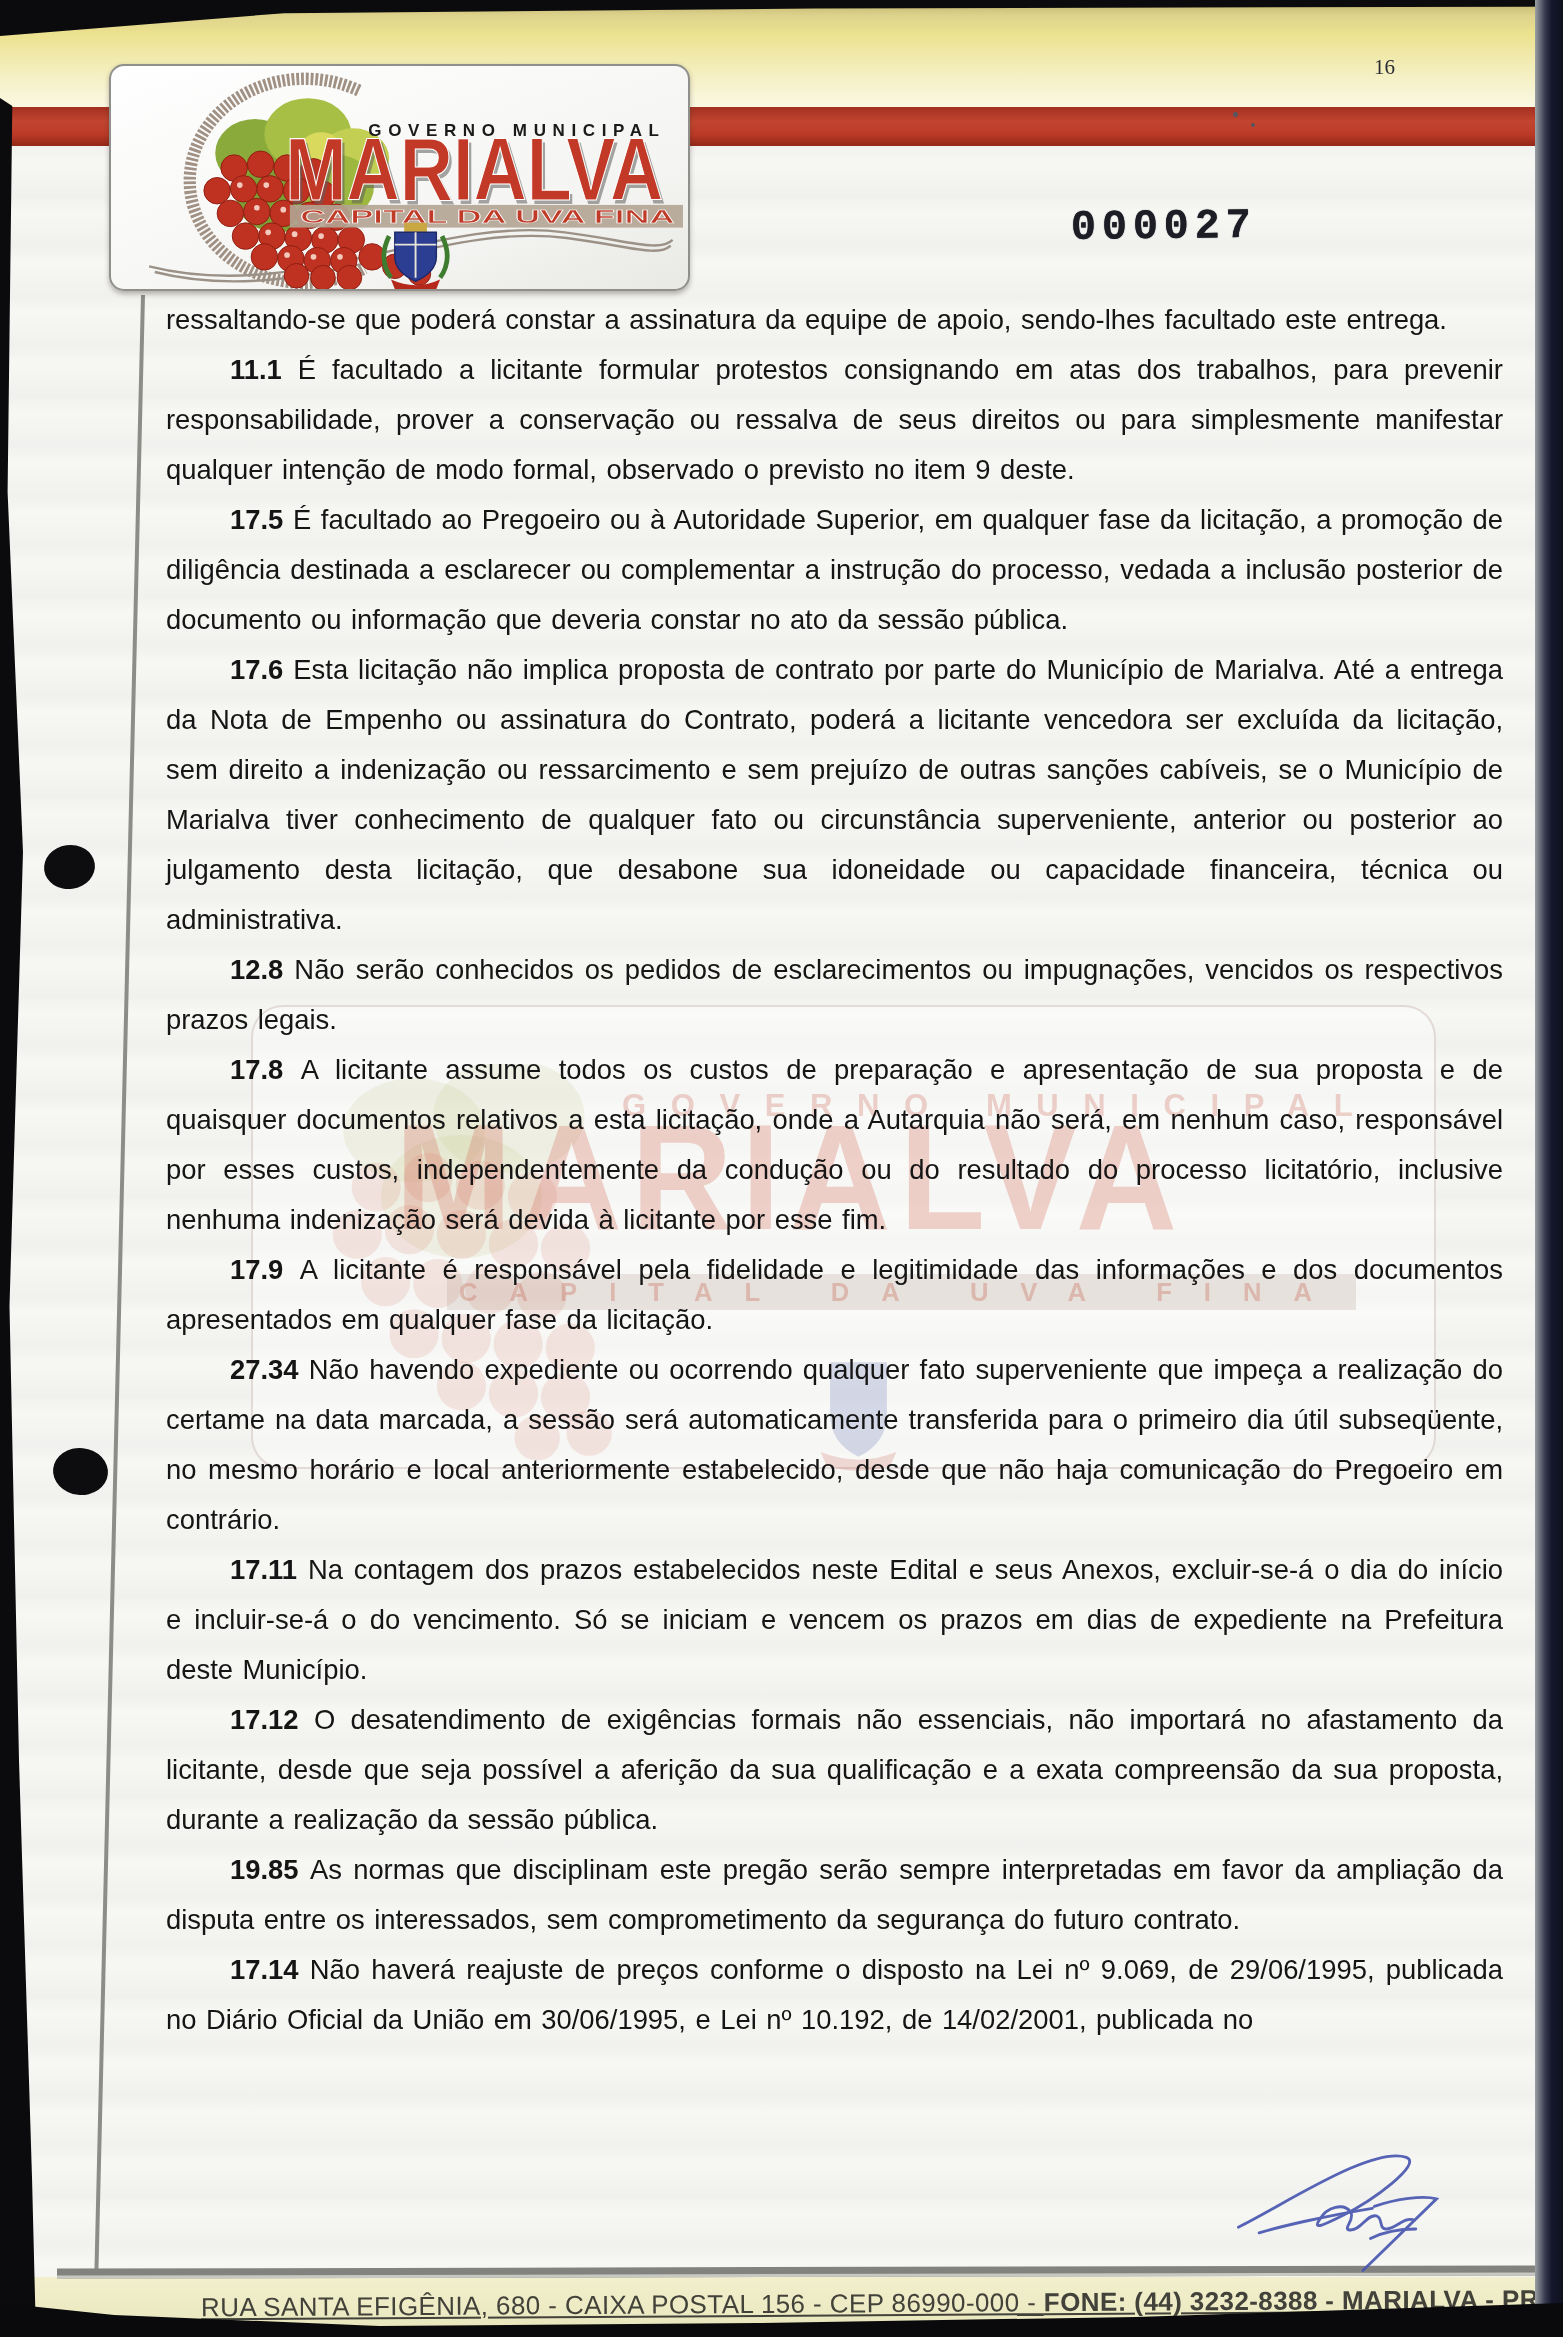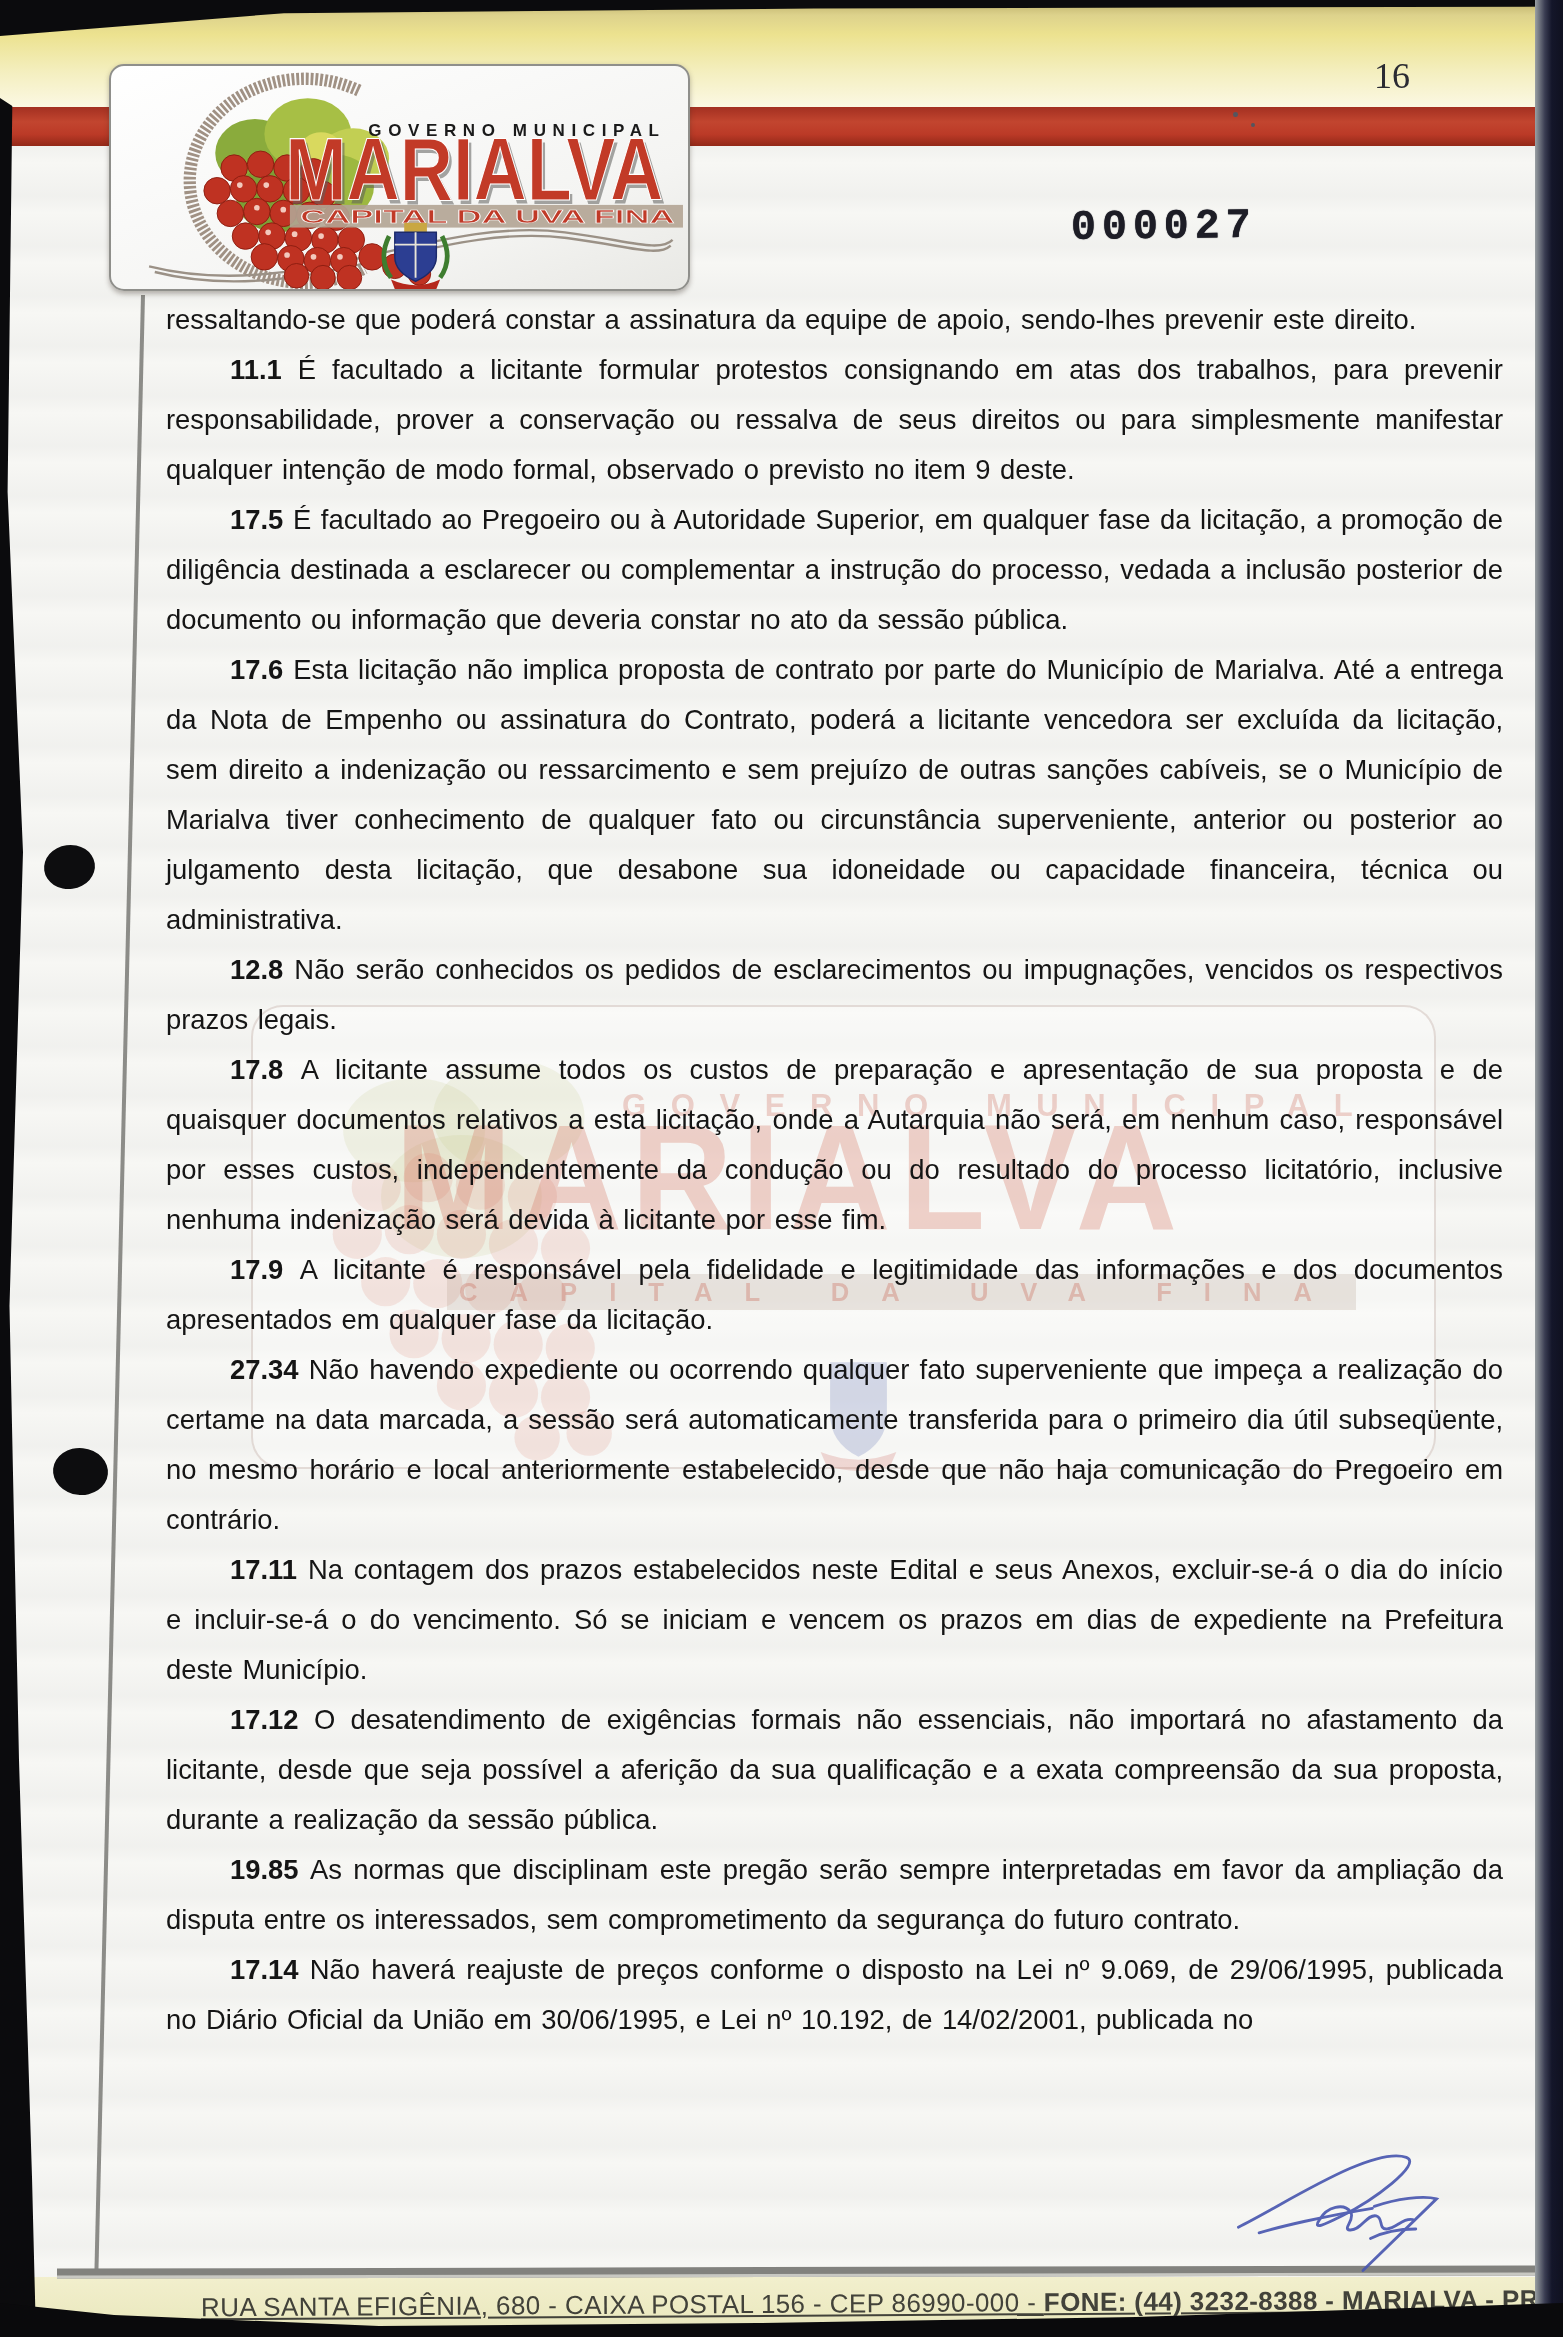--- a/index.html
+++ b/index.html
@@ -61,21 +61,21 @@
   .hole-dot{
     position:absolute;background:#0d0d0f;border-radius:50%;z-index:5;
   }
   .dot1{left:44px;top:845px;width:51px;height:44px;transform:rotate(-8deg);}
   .dot2{left:53px;top:1448px;width:55px;height:47px;transform:rotate(6deg);}
   .speck{position:absolute;background:#55555e;border-radius:50%;z-index:3;}
 
   
   .page-number{
     position:absolute;left:1374px;top:55px;
-    font-family:"Liberation Serif",serif;font-size:36px;color:#2b2b33;
+    font-family:"Liberation Serif",serif;font-size:21px;color:#2b2b33;
     z-index:3;
   }
   .stamp-number{
     position:absolute;left:1071px;top:203px;
     font-family:"Liberation Mono",monospace;font-weight:bold;
     font-size:42px;letter-spacing:5.7px;color:#1d1d26;
     transform:rotate(-0.6deg);
     text-shadow:0 0 0.9px #1d1d26;
     z-index:3;
   }
@@ -274,21 +274,21 @@
       <path d="M300 176 h44 v26 q0 16 -22 26 q-22 -10 -22 -26 z" fill="#2c3e92" stroke="#1c2a6b" stroke-width="1.5"></path>
       <path d="M300 189 h44 M322 176 v48" stroke="#e8e4d8" stroke-width="2" fill="none"></path>
       <path d="M294 180 q-12 24 2 44" stroke="#3e7d2f" stroke-width="5" fill="none"></path>
       <path d="M350 180 q12 24 -2 44" stroke="#3e7d2f" stroke-width="5" fill="none"></path>
       <path d="M296 226 q26 12 52 0 l-4 10 q-22 9 -44 0 z" fill="#b5281c"></path>
     </g>
   </svg>
 </div>
 
 <div class="doc-text">
-    <p class="no-indent">ressaltando-se que poderá constar a assinatura da equipe de apoio, sendo-lhes prevenir este direito.</p>
+    <p class="no-indent">ressaltando-se que poderá constar a assinatura da equipe de apoio, sendo-lhes facultado este entrega.</p>
     <p><b>11.1 </b>É facultado a licitante formular protestos consignando em atas dos trabalhos, para prevenir responsabilidade, prover a conservação ou ressalva de seus direitos ou para simplesmente manifestar qualquer intenção de modo formal, observado o previsto no item 9 deste.</p>
     <p><b>17.5 </b>É facultado ao Pregoeiro ou à Autoridade Superior, em qualquer fase da licitação, a promoção de diligência destinada a esclarecer ou complementar a instrução do processo, vedada a inclusão posterior de documento ou informação que deveria constar no ato da sessão pública.</p>
     <p><b>17.6 </b>Esta licitação não implica proposta de contrato por parte do Município de Marialva. Até a entrega da Nota de Empenho ou assinatura do Contrato, poderá a licitante vencedora ser excluída da licitação, sem direito a indenização ou ressarcimento e sem prejuízo de outras sanções cabíveis, se o Município de Marialva tiver conhecimento de qualquer fato ou circunstância superveniente, anterior ou posterior ao julgamento desta licitação, que desabone sua idoneidade ou capacidade financeira, técnica ou administrativa.</p>
     <p><b>12.8 </b>Não serão conhecidos os pedidos de esclarecimentos ou impugnações, vencidos os respectivos prazos legais.</p>
     <p><b>17.8 </b>A licitante assume todos os custos de preparação e apresentação de sua proposta e de quaisquer documentos relativos a esta licitação, onde a Autarquia não será, em nenhum caso, responsável por esses custos, independentemente da condução ou do resultado do processo licitatório, inclusive nenhuma indenização será devida à licitante por esse fim.</p>
     <p><b>17.9 </b>A licitante é responsável pela fidelidade e legitimidade das informações e dos documentos apresentados em qualquer fase da licitação.</p>
     <p><b>27.34 </b>Não havendo expediente ou ocorrendo qualquer fato superveniente que impeça a realização do certame na data marcada, a sessão será automaticamente transferida para o primeiro dia útil subseqüente, no mesmo horário e local anteriormente estabelecido, desde que não haja comunicação do Pregoeiro em contrário.</p>
     <p><b>17.11 </b>Na contagem dos prazos estabelecidos neste Edital e seus Anexos, excluir-se-á o dia do início e incluir-se-á o do vencimento. Só se iniciam e vencem os prazos em dias de expediente na Prefeitura deste Município.</p>
     <p><b>17.12 </b>O desatendimento de exigências formais não essenciais, não importará no afastamento da licitante, desde que seja possível a aferição da sua qualificação e a exata compreensão da sua proposta, durante a realização da sessão pública.</p>
     <p><b>19.85 </b>As normas que disciplinam este pregão serão sempre interpretadas em favor da ampliação da disputa entre os interessados, sem comprometimento da segurança do futuro contrato.</p>

